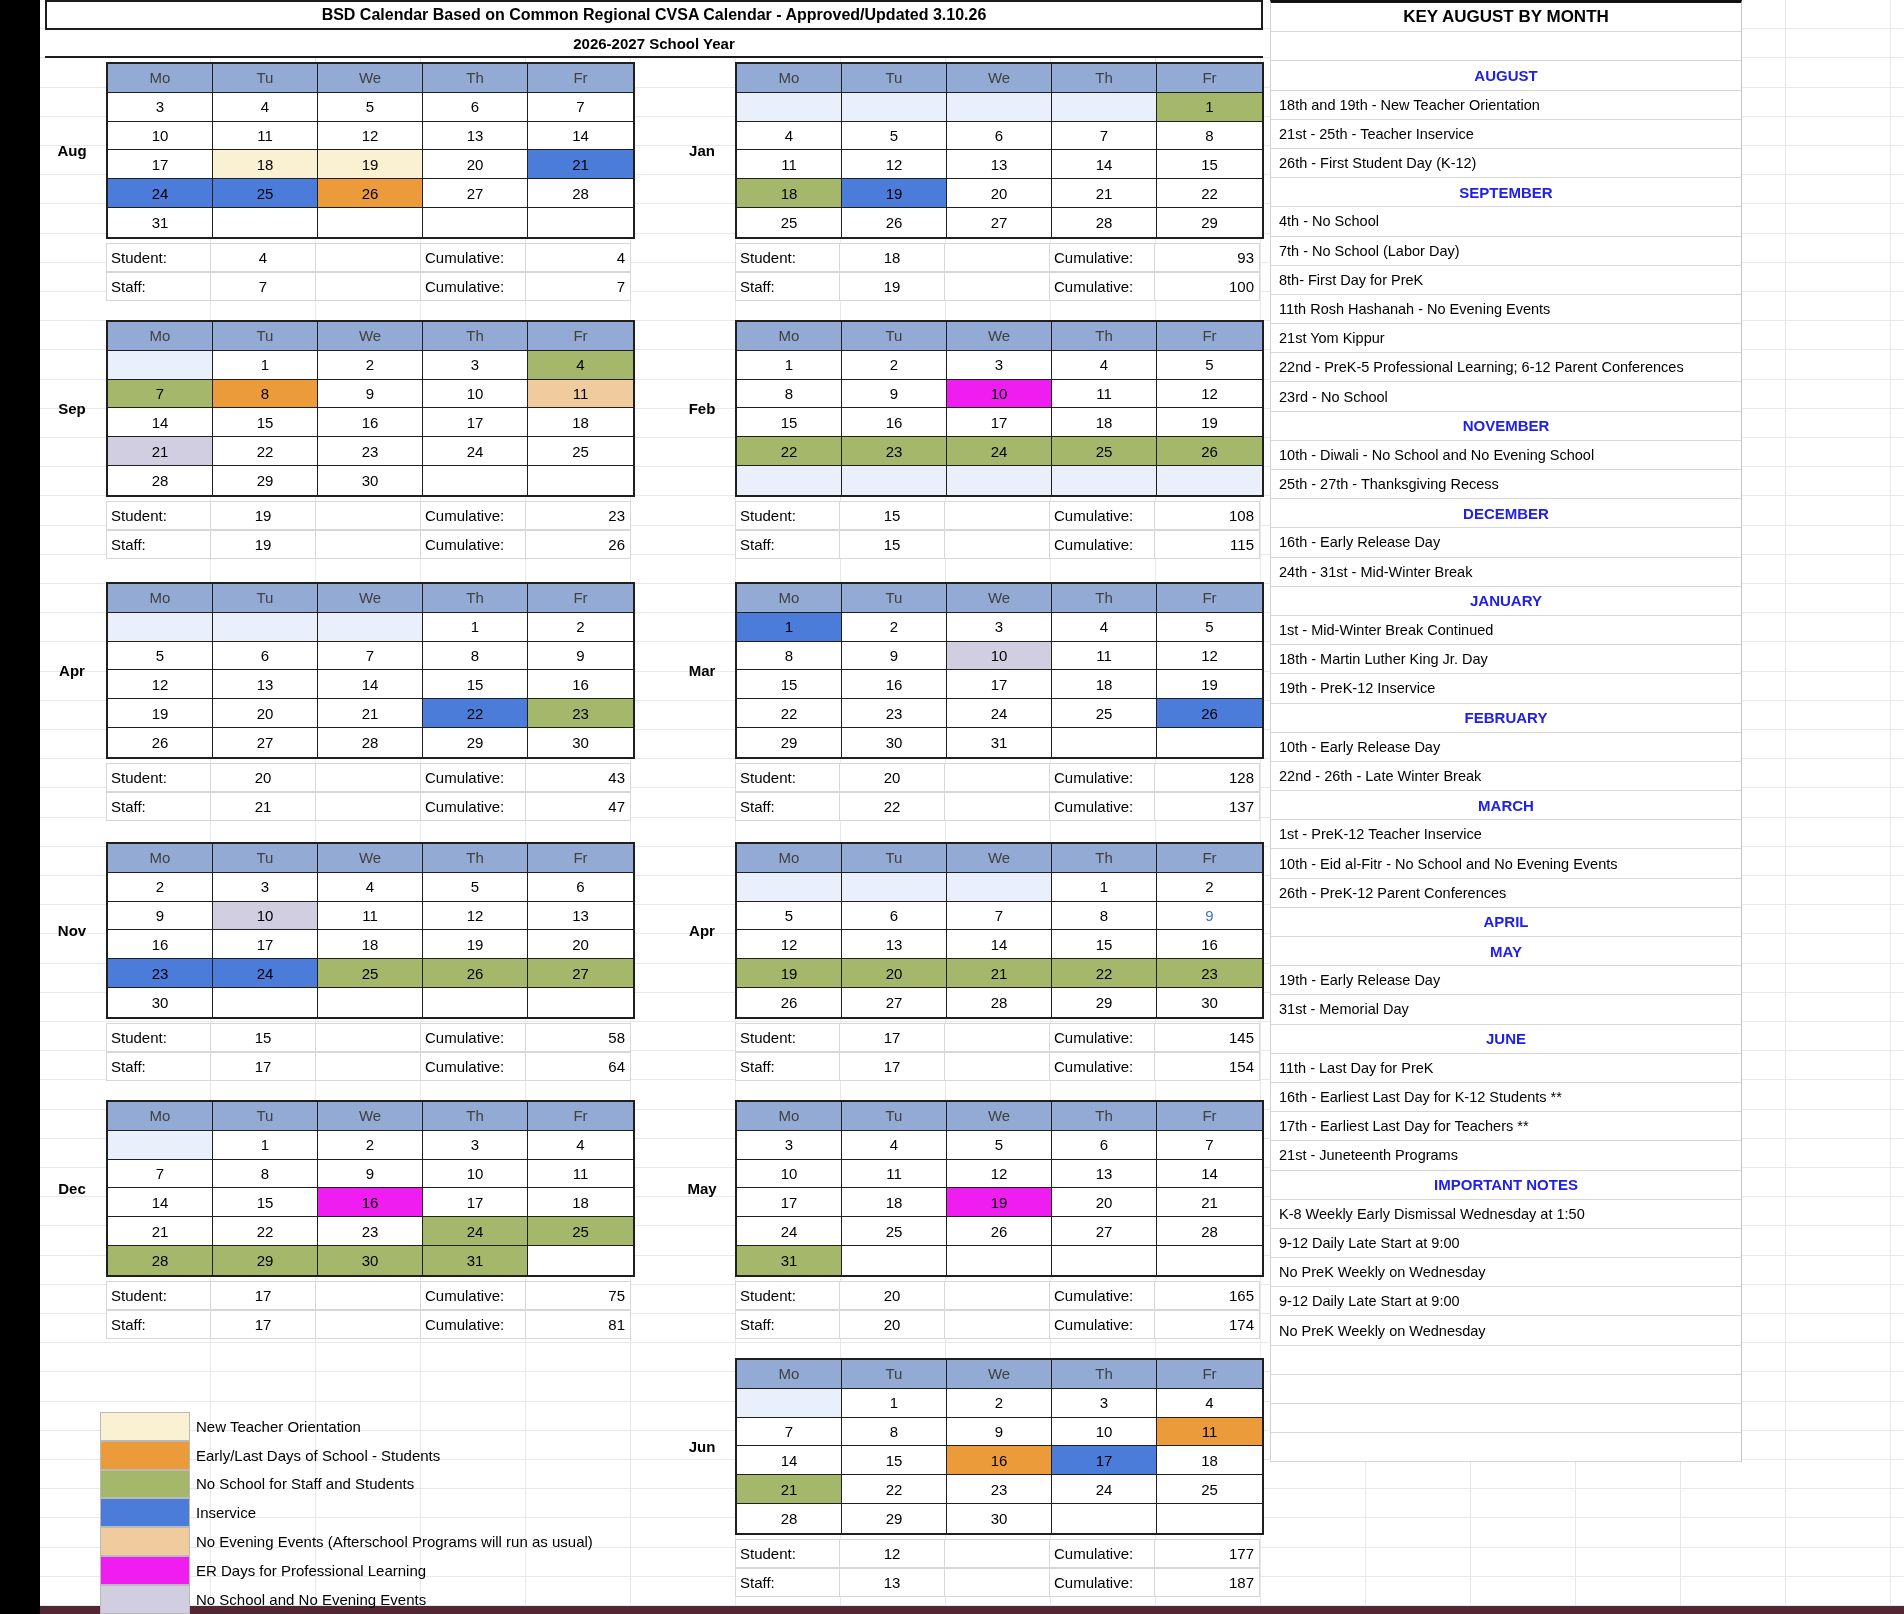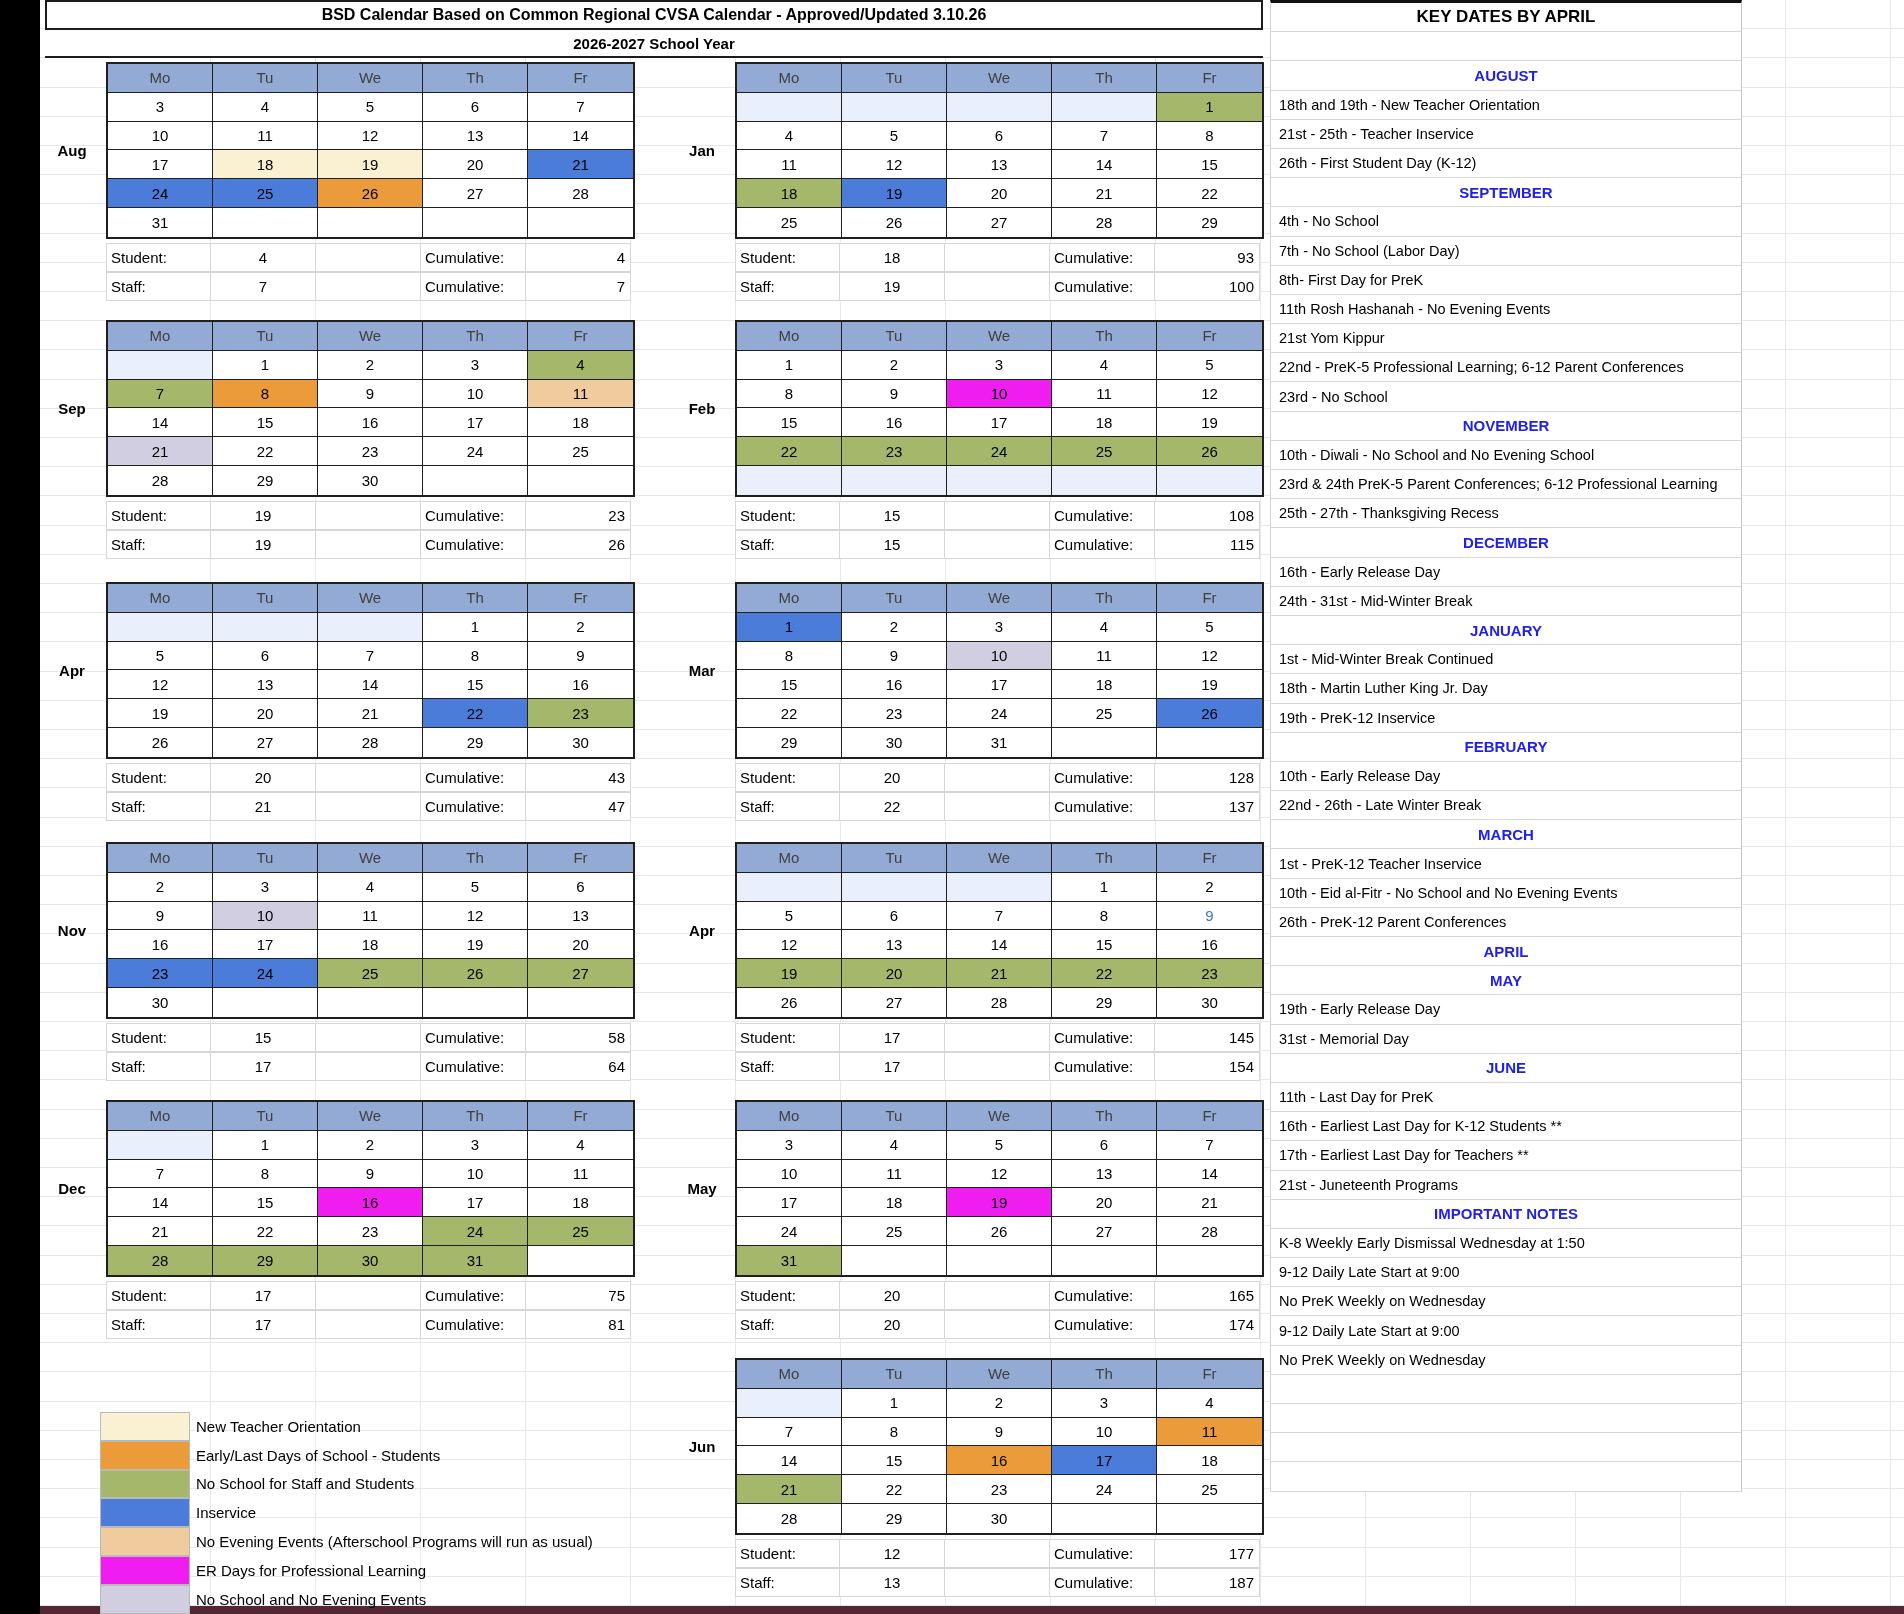--- a/index.html
+++ b/index.html
@@ -723,37 +723,36 @@
       <div class="sumcell sr">177</div>
     </div>
     <div class="sumrow" style="left: 735px; top: 1568px;">
       <div class="sumcell sl">Staff:</div>
       <div class="sumcell sc">13</div>
       <div class="sumcell"></div>
       <div class="sumcell sl">Cumulative:</div>
       <div class="sumcell sr">187</div>
     </div>
     <div class="keypanel">
-      <div class="krow kt">KEY DATES BY APRIL</div>
+      <div class="krow kt">KEY AUGUST BY MONTH</div>
       <div class="krow"></div>
       <div class="krow kh" style="color: rgb(32, 32, 235);">AUGUST</div>
       <div class="krow">18th and 19th - New Teacher Orientation</div>
       <div class="krow">21st - 25th - Teacher Inservice</div>
       <div class="krow">26th - First Student Day (K-12)</div>
       <div class="krow kh" style="color: rgb(32, 32, 235);">SEPTEMBER</div>
       <div class="krow">4th - No School</div>
       <div class="krow">7th - No School (Labor Day)</div>
       <div class="krow">8th- First Day for PreK</div>
       <div class="krow">11th Rosh Hashanah - No Evening Events</div>
       <div class="krow">21st  Yom Kippur</div>
       <div class="krow">22nd - PreK-5 Professional Learning; 6-12 Parent Conferences</div>
       <div class="krow">23rd - No School</div>
       <div class="krow kh" style="color: rgb(32, 32, 235);">NOVEMBER</div>
       <div class="krow">10th - Diwali - No School and No Evening School</div>
-      <div class="krow">23rd &amp; 24th PreK-5 Parent Conferences; 6-12 Professional Learning</div>
       <div class="krow">25th - 27th - Thanksgiving Recess</div>
       <div class="krow kh" style="color: rgb(32, 32, 235);">DECEMBER</div>
       <div class="krow">16th - Early Release Day</div>
       <div class="krow">24th - 31st -  Mid-Winter Break</div>
       <div class="krow kh" style="color: rgb(32, 32, 235);">JANUARY</div>
       <div class="krow">1st  - Mid-Winter Break Continued</div>
       <div class="krow">18th - Martin Luther King Jr. Day</div>
       <div class="krow">19th - PreK-12 Inservice</div>
       <div class="krow kh" style="color: rgb(32, 32, 235);">FEBRUARY</div>
       <div class="krow">10th - Early Release Day</div>

